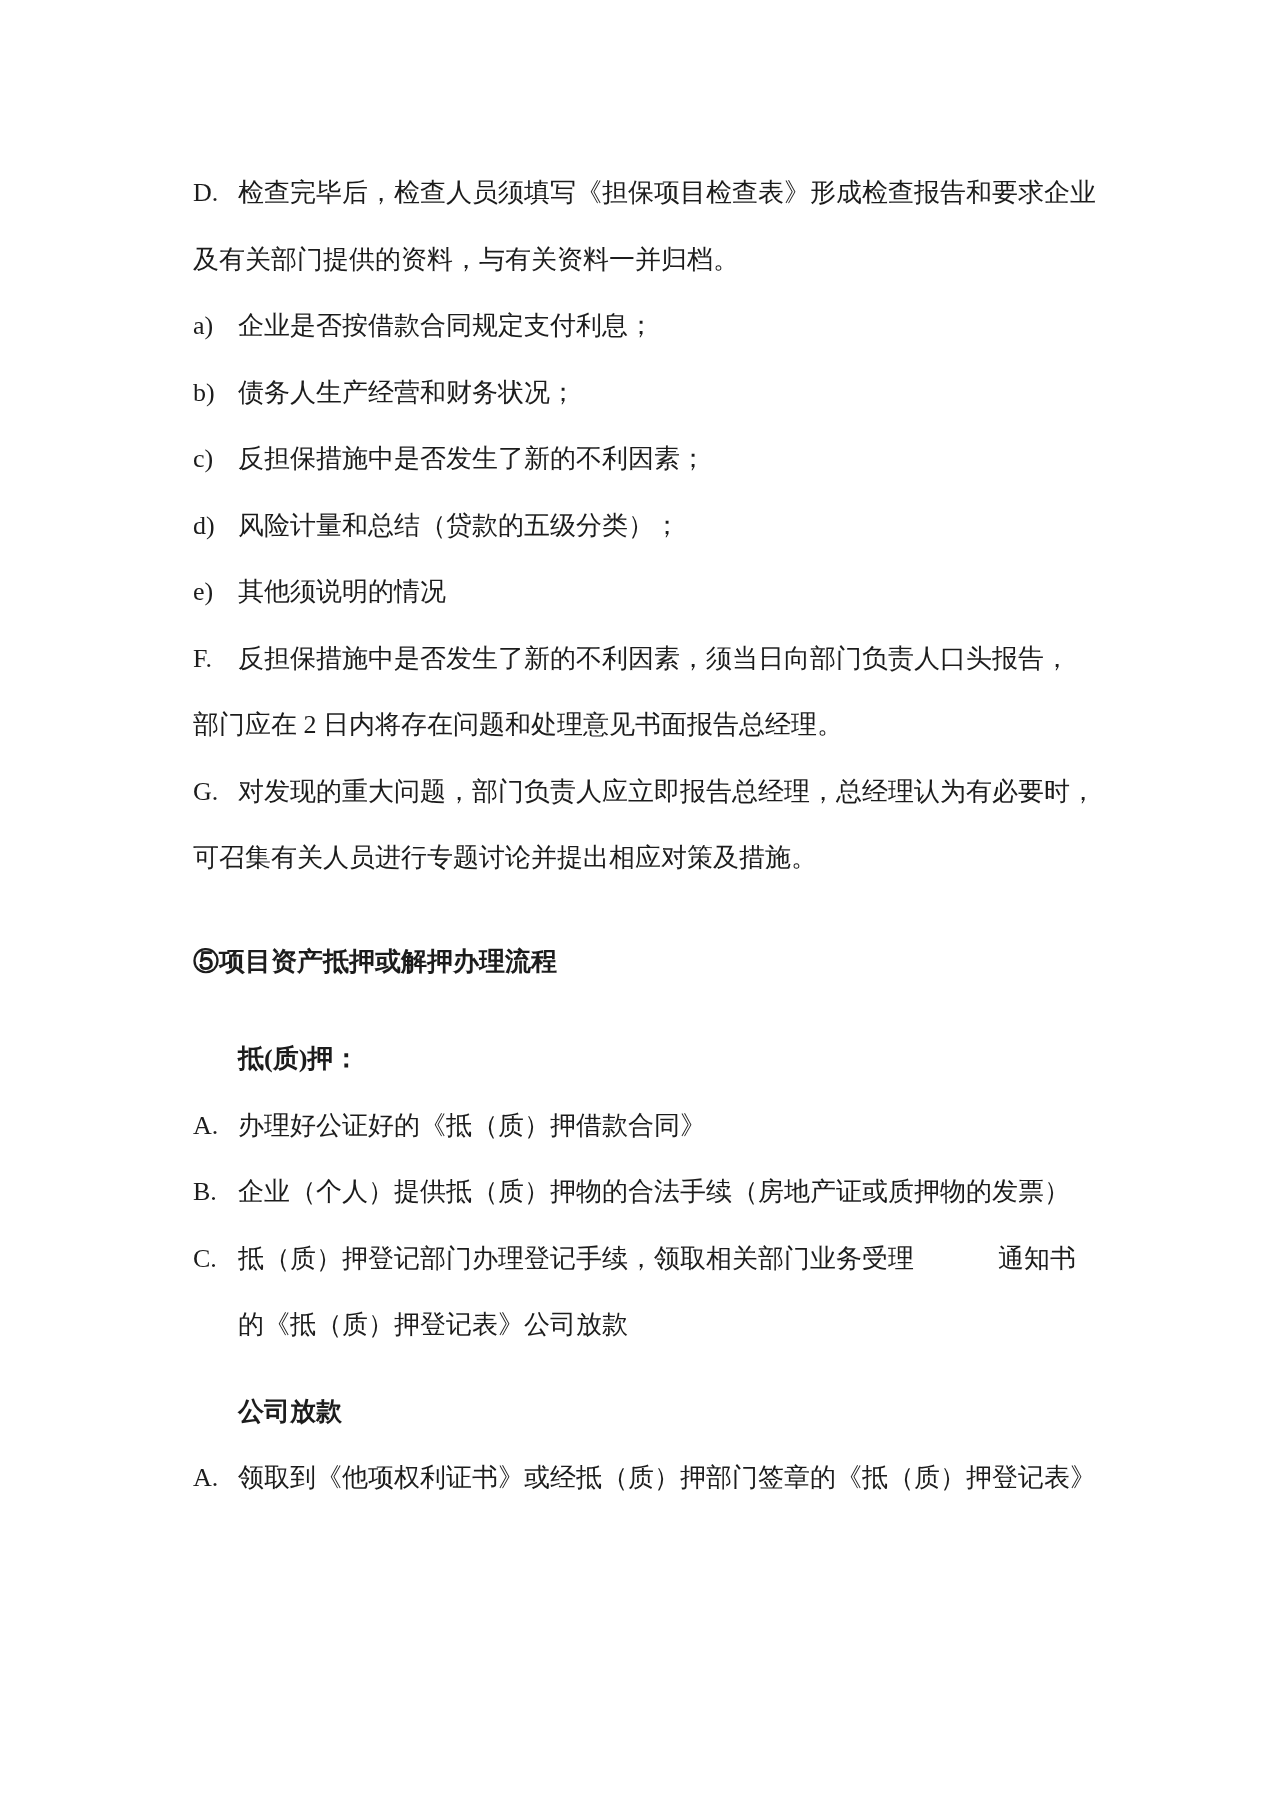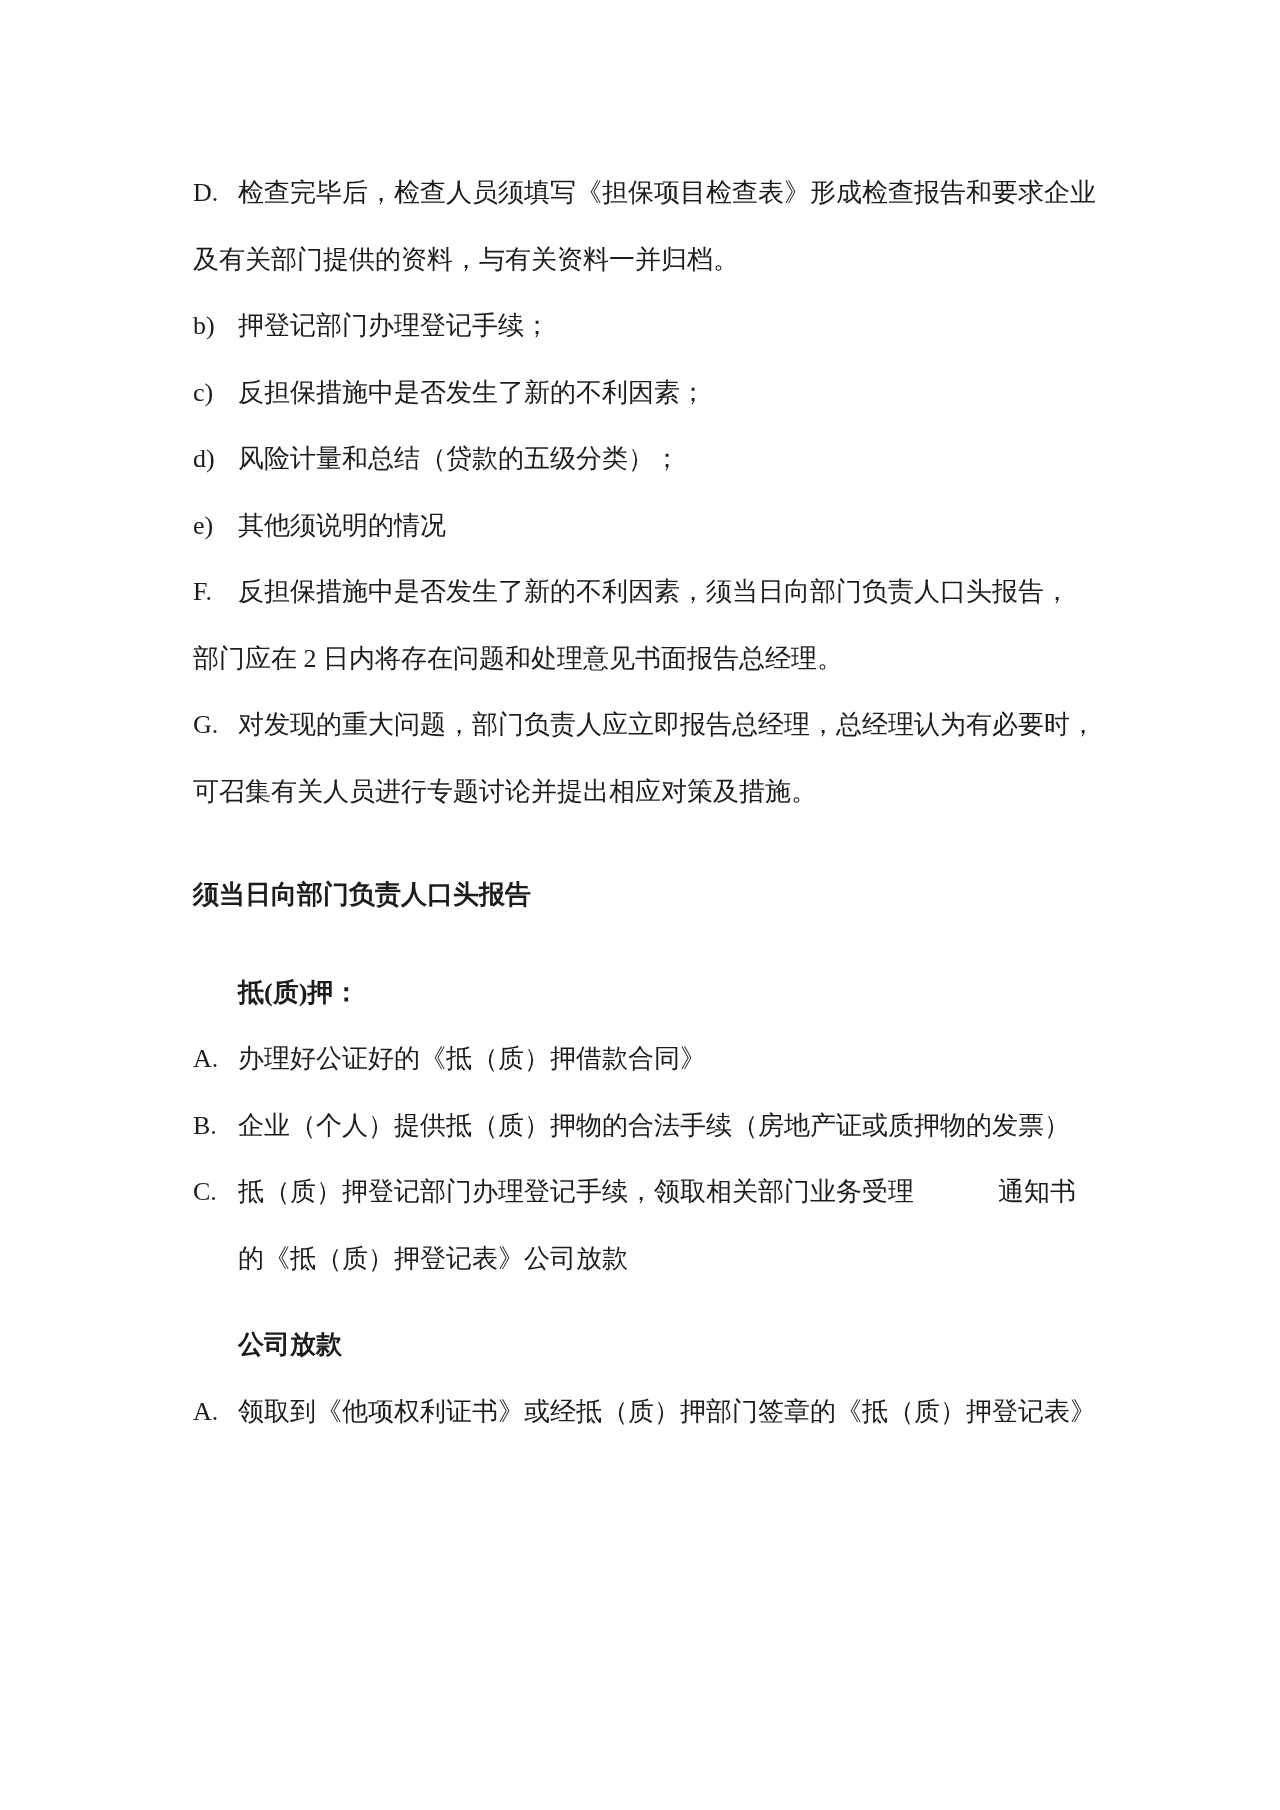--- a/index.html
+++ b/index.html
@@ -48,32 +48,33 @@
 </style>
 </head>
 <body>
 
 <div class="doc-page">
 
   <div class="line"><span class="marker">D.</span><span>检查完毕后，检查人员须填写《担保项目检查表》形成检查报告和要求企业</span></div>
   <div class="line"><span>及有关部门提供的资料，与有关资料一并归档。</span></div>
 
 
-  <div class="line"><span class="marker">b)</span><span>押登记部门办理登记手续；</span></div>
+  <div class="line"><span class="marker">a)</span><span>企业是否按借款合同规定支付利息；</span></div>
+  <div class="line"><span class="marker">b)</span><span>债务人生产经营和财务状况；</span></div>
   <div class="line"><span class="marker">c)</span><span>反担保措施中是否发生了新的不利因素；</span></div>
   <div class="line"><span class="marker">d)</span><span>风险计量和总结（贷款的五级分类）；</span></div>
   <div class="line"><span class="marker">e)</span><span>其他须说明的情况</span></div>
 
   <div class="line"><span class="marker">F.</span><span>反担保措施中是否发生了新的不利因素，须当日向部门负责人口头报告，</span></div>
   <div class="line"><span>部门应在 2 日内将存在问题和处理意见书面报告总经理。</span></div>
 
   <div class="line"><span class="marker">G.</span><span>对发现的重大问题，部门负责人应立即报告总经理，总经理认为有必要时，</span></div>
   <div class="line"><span>可召集有关人员进行专题讨论并提出相应对策及措施。</span></div>
 
-  <div class="line bold mt-heading"><span>须当日向部门负责人口头报告</span></div>
+  <div class="line bold mt-heading"><span>⑤项目资产抵押或解押办理流程</span></div>
 
   <div class="line bold indent mt-sub"><span>抵(质)押：</span></div>
 
   <div class="line"><span class="marker">A.</span><span>办理好公证好的《抵（质）押借款合同》</span></div>
 
   <div class="line"><span class="marker">B.</span><span>企业（个人）提供抵（质）押物的合法手续（房地产证或质押物的发票）</span></div>
 
   <div class="line"><span class="marker">C.</span><span>抵（质）押登记部门办理登记手续，领取相关部门业务受理</span><span class="tab-gap"></span><span>通知书</span></div>
 
   <div class="line indent"><span>的《抵（质）押登记表》公司放款</span></div>

